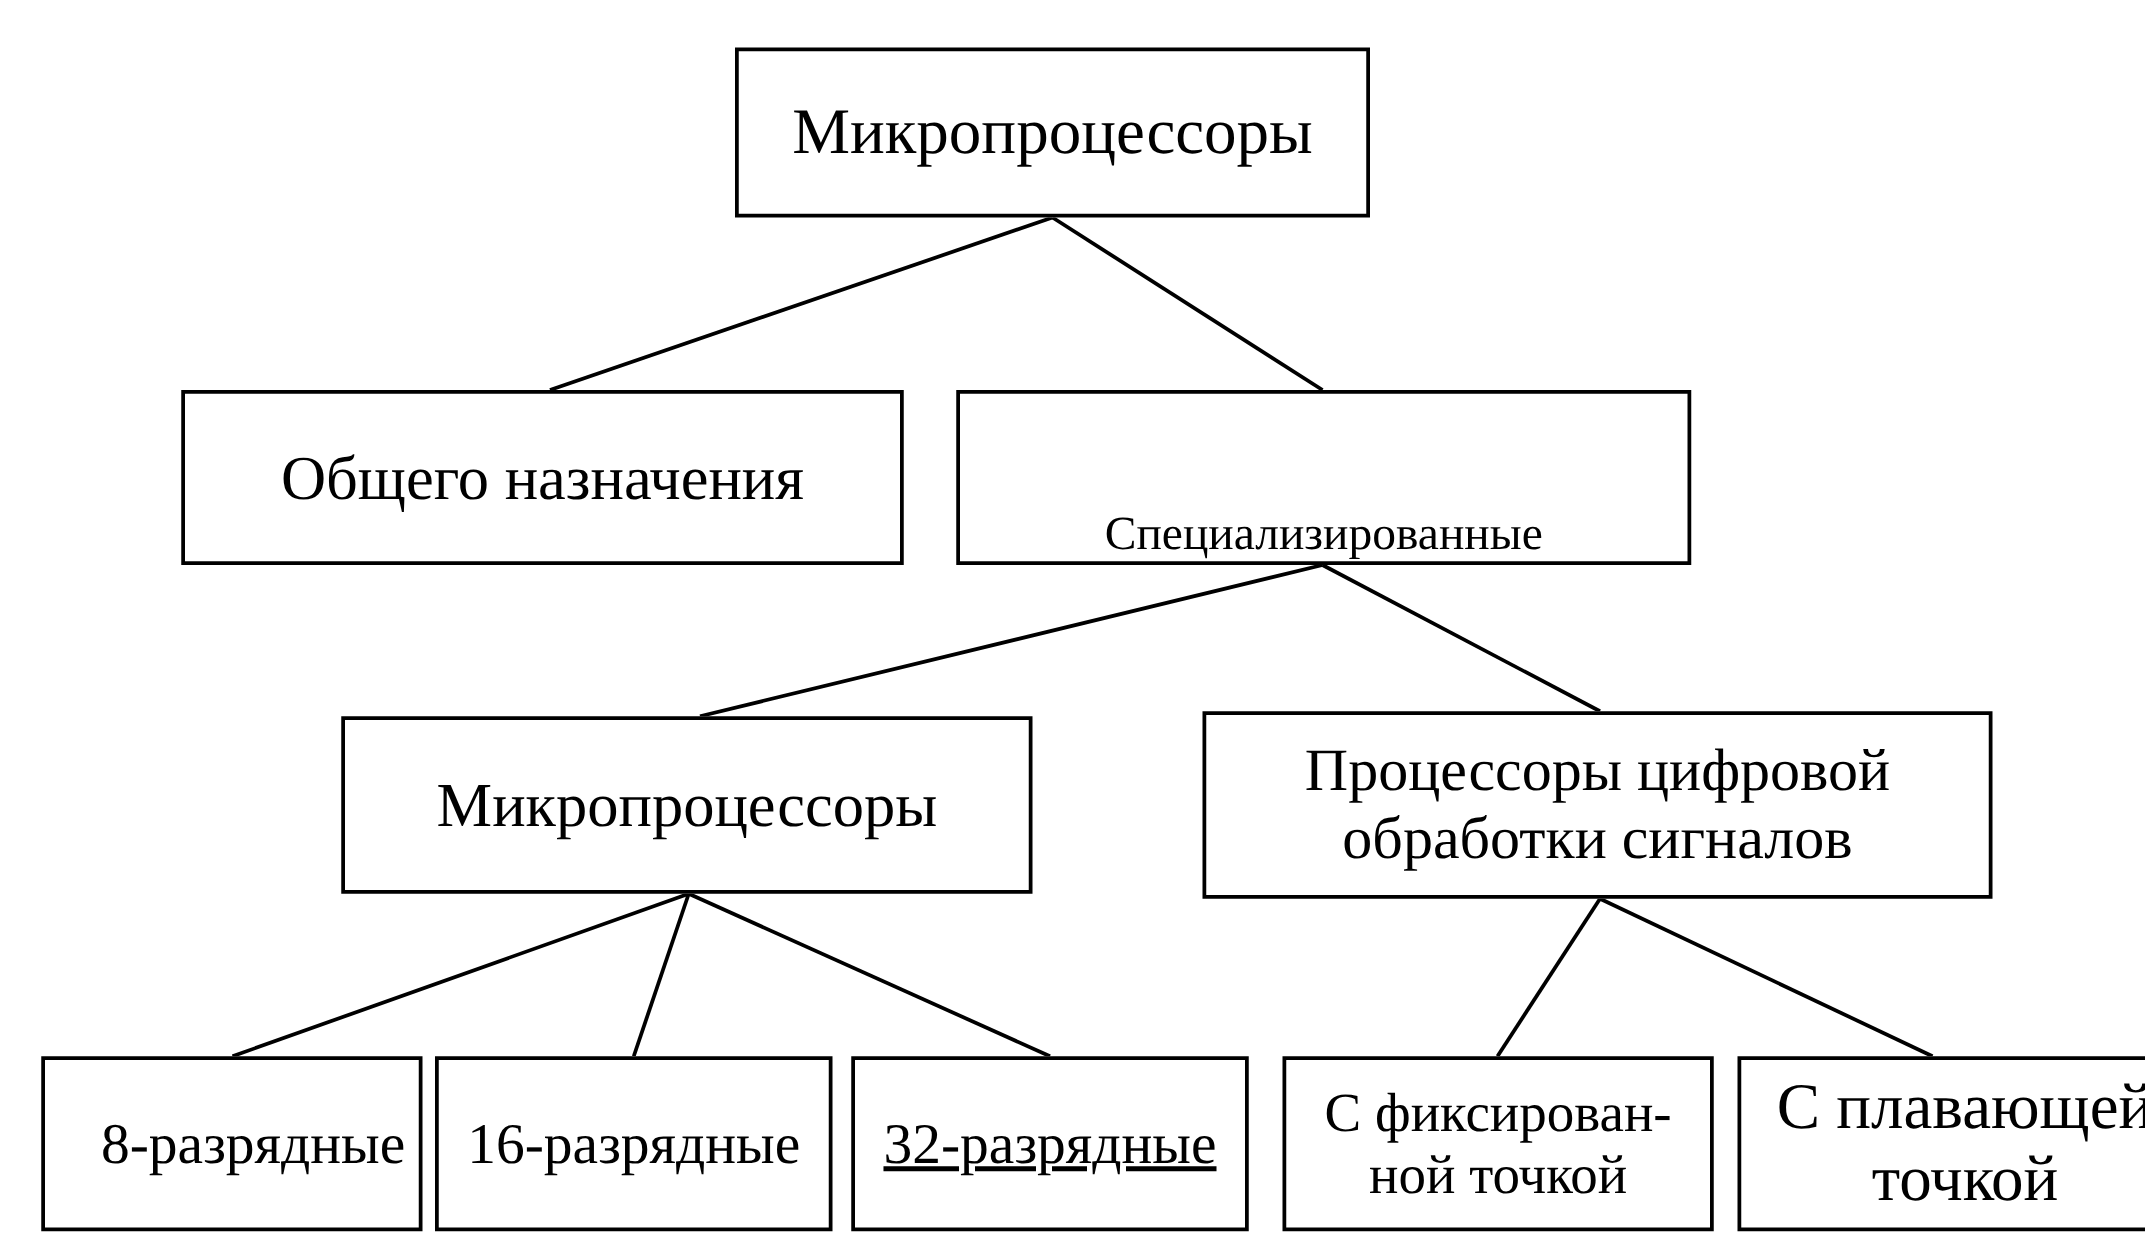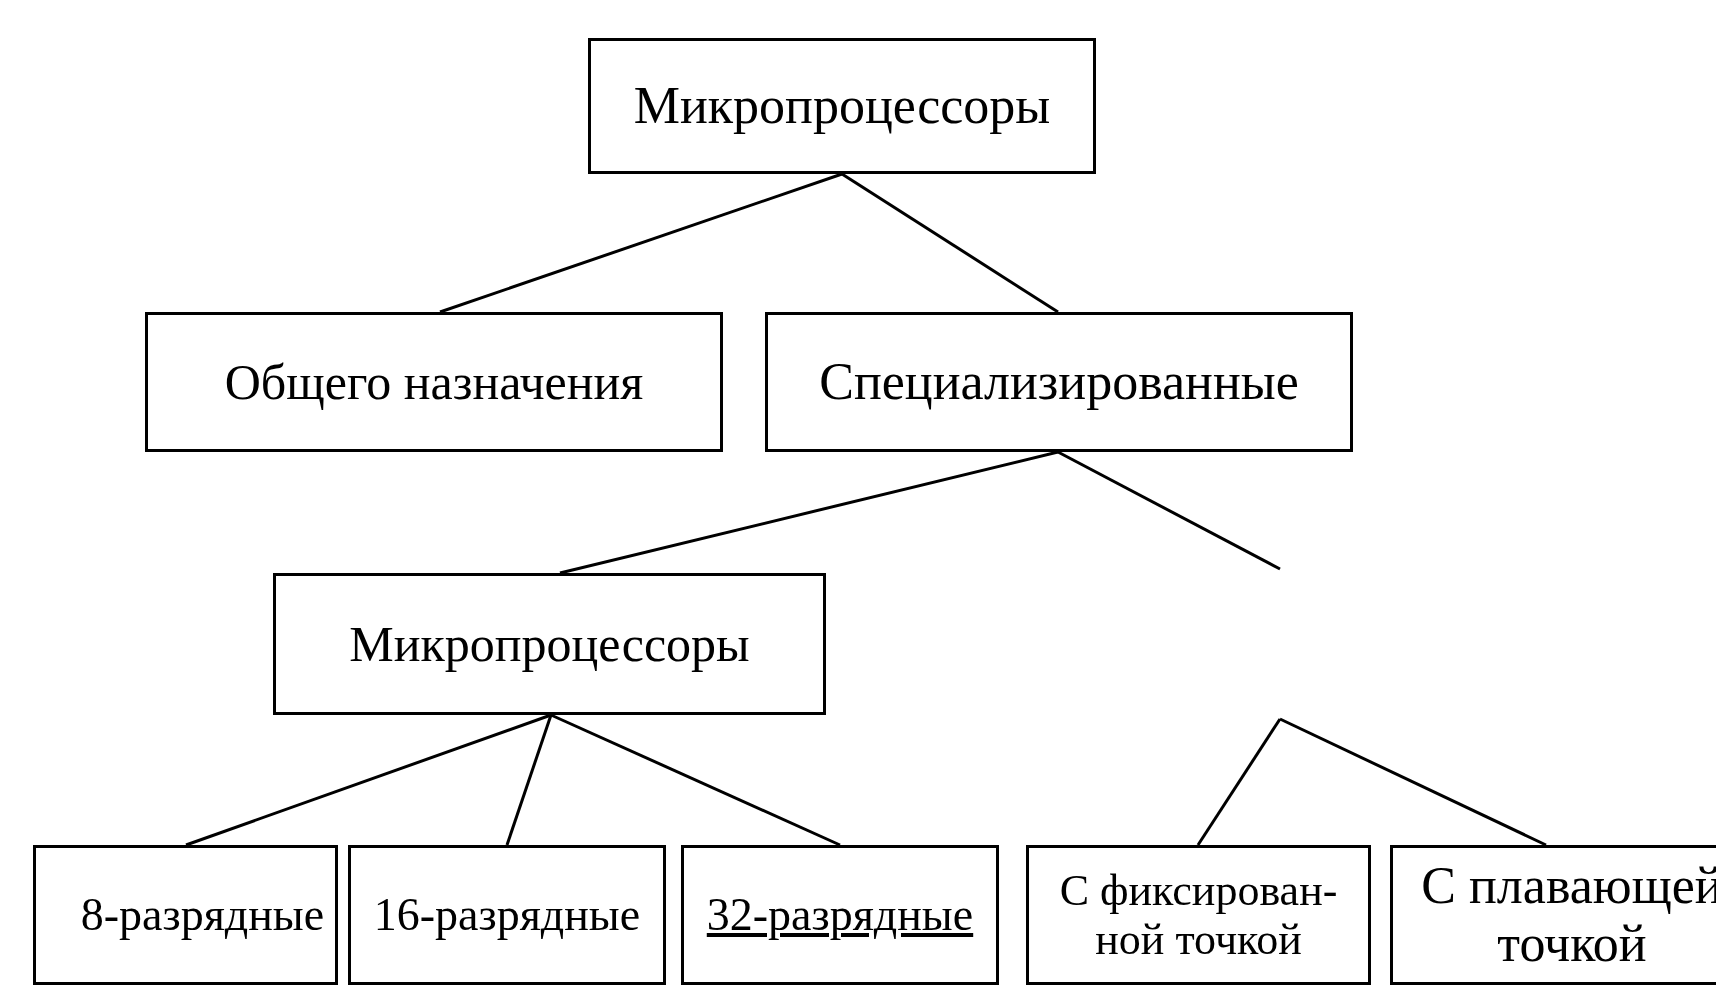--- a/index.html
+++ b/index.html
@@ -36,21 +36,21 @@
     line-height: 1.12;
     padding: 0 6px;
   }
   .node span {
     display: block;
     width: 100%;
   }
   
   #n-root      { left: 588px;  top: 38px;  width: 508px; height: 136px; font-size: 52px; }
   #n-general   { left: 145px;  top: 312px; width: 578px; height: 140px; font-size: 50px; }
-  #n-special   { left: 765px;  top: 312px; width: 588px; height: 140px; font-size: 52px; }
+  #n-special   { left: 765px;  top: 312px; width: 588px; height: 140px; font-size: 38px; align-items: flex-end; }
   #n-mcu       { left: 273px;  top: 573px; width: 553px; height: 142px; font-size: 50px; }
   #n-dsp       { left: 962px;  top: 569px; width: 632px; height: 150px; font-size: 48px; }
   #n-bit8      { left: 33px;   top: 845px; width: 305px; height: 140px; font-size: 46px; padding-left: 40px; }
   #n-bit16     { left: 348px;  top: 845px; width: 318px; height: 140px; font-size: 46px; }
   #n-bit32     { left: 681px;  top: 845px; width: 318px; height: 140px; font-size: 46px; text-decoration: underline; }
   #n-fixed     { left: 1026px; top: 845px; width: 345px; height: 140px; font-size: 44px; align-items: center; }
   #n-float     { left: 1390px; top: 845px; width: 364px; height: 140px; font-size: 52px; }
 </style>
 </head>
 <body>
@@ -89,20 +89,26 @@
   </div>
 
   <div class="node" id="n-special">
     <span>Специализированные</span>
   </div>
 
   <div class="node" id="n-mcu">
     <span>Микропроцессоры</span>
   </div>
 
+  <div class="node" id="n-dsp">
+    <span>
+      <span>Процессоры цифровой</span>
+      <span>обработки сигналов</span>
+    </span>
+  </div>
 
   <div class="node" id="n-bit8">
     <span>8-разрядные</span>
   </div>
 
   <div class="node" id="n-bit16">
     <span>16-разрядные</span>
   </div>
 
   <div class="node" id="n-bit32">

